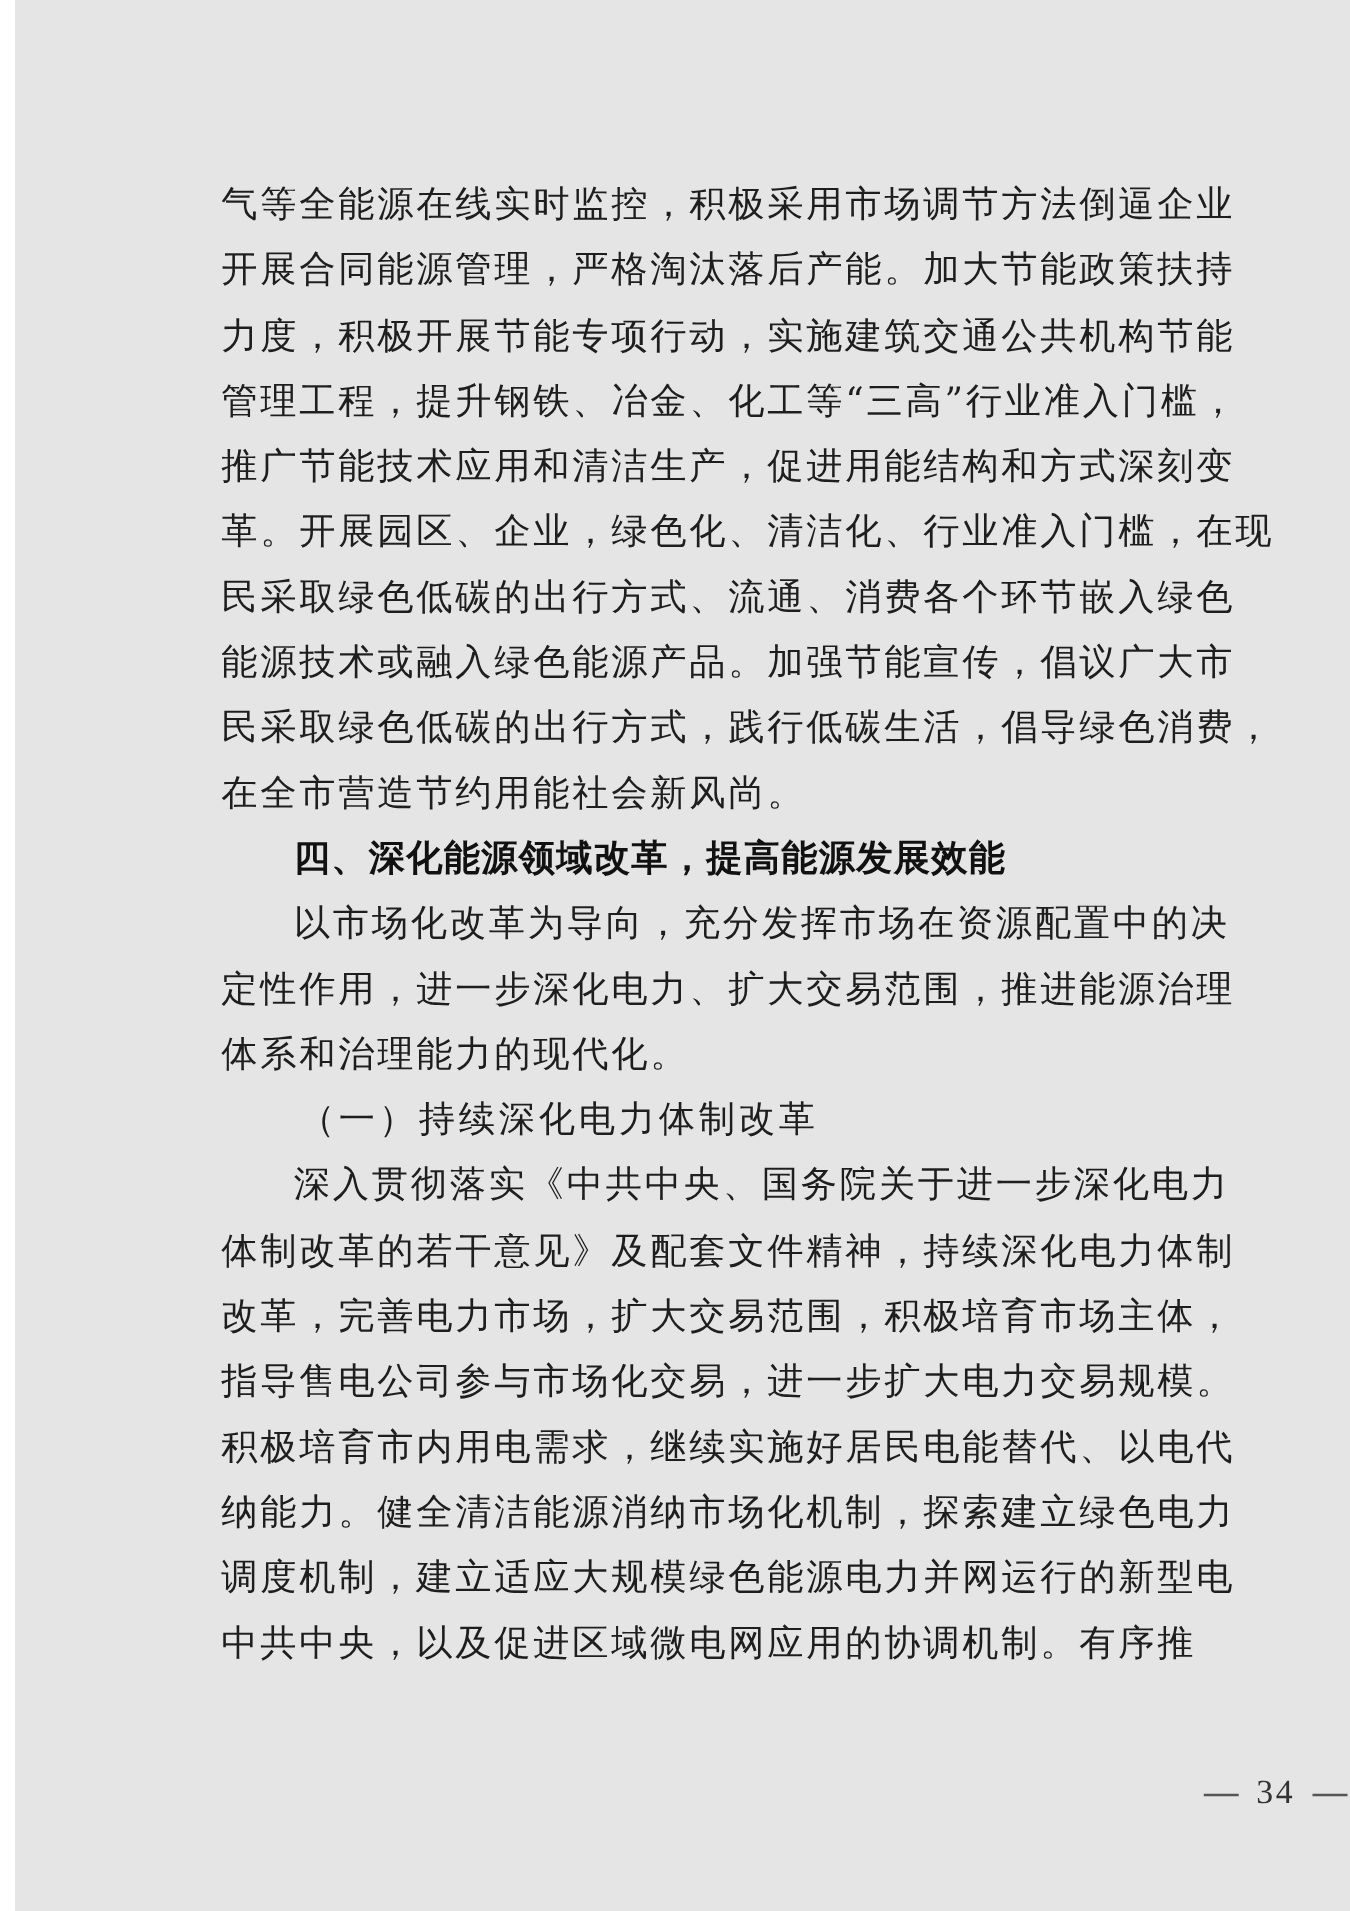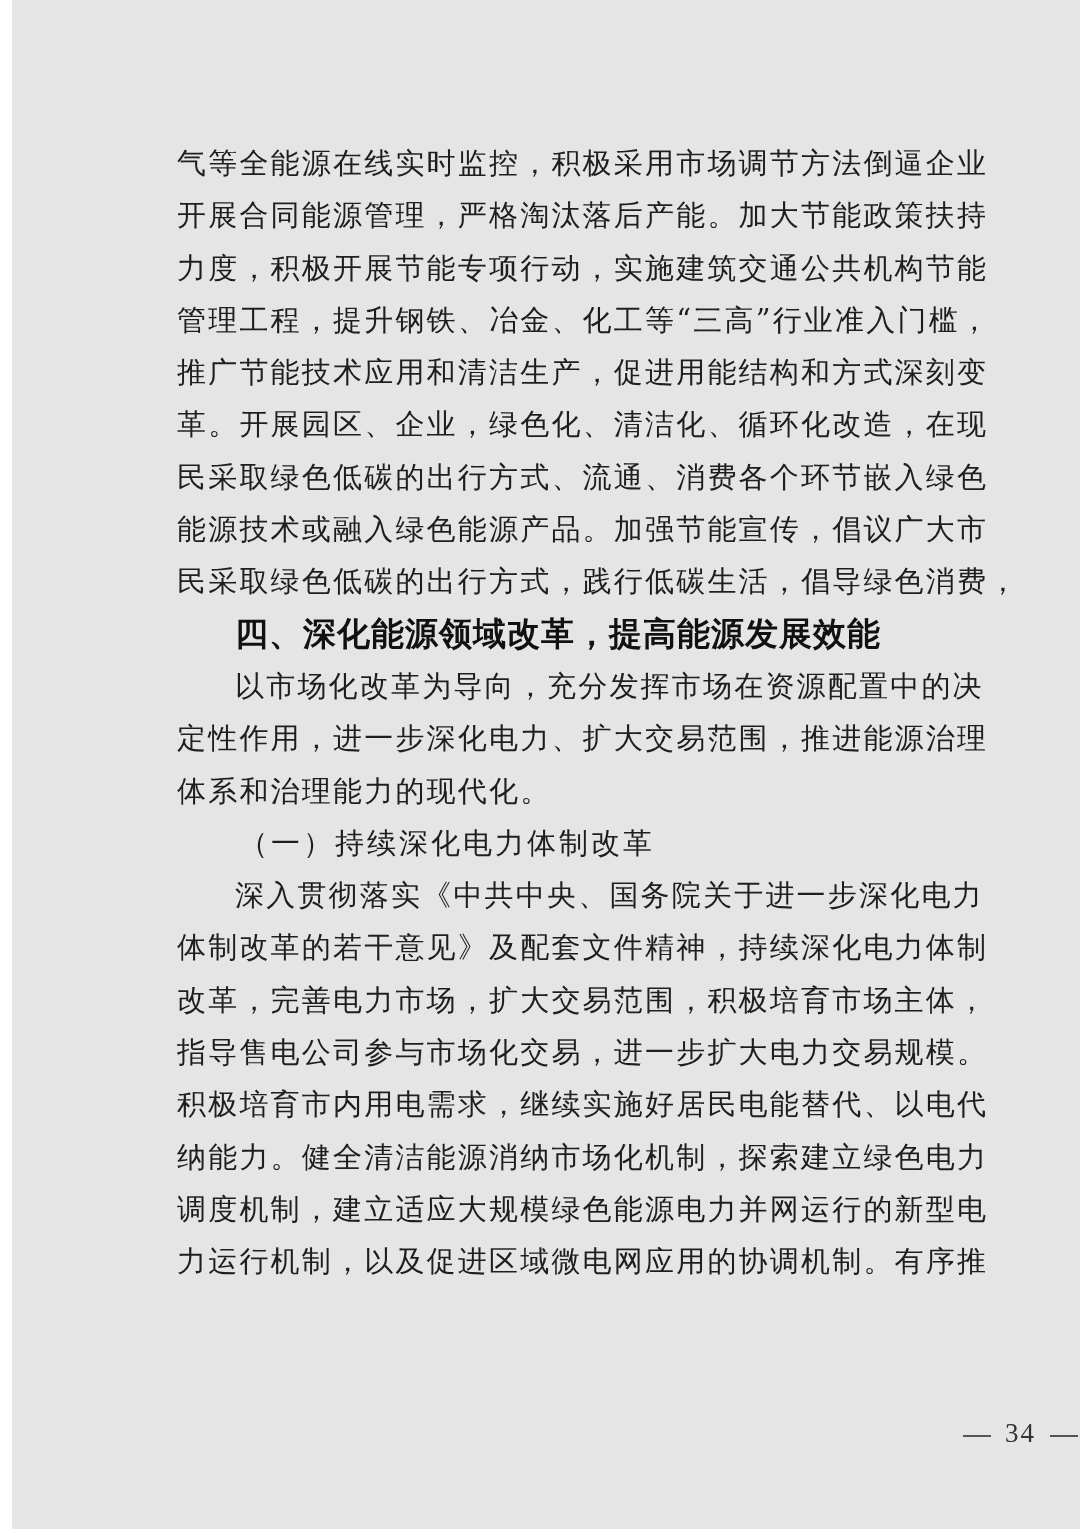--- a/index.html
+++ b/index.html
@@ -37,21 +37,21 @@
       white-space: nowrap;
       color: #1e1e1e;
     }
     .line.indent {
       padding-left: 58px;
     }
     .line.heading {
       font-family: "DejaVu Sans", "Liberation Sans", sans-serif;
       font-weight: bold;
       letter-spacing: 1px;
-      font-size: 33px;
+      font-size: 29px;
       color: #111111;
     }
     .line.subheading {
       padding-left: 62px;
       letter-spacing: 3px;
     }
     .page-number {
       position: absolute;
       left: 0;
       width: 1080px;
@@ -74,39 +74,40 @@
 </head>
 <body>
 
 <div class="page">
   <div class="text-block">
     <div class="line">气等全能源在线实时监控，积极采用市场调节方法倒逼企业</div>
     <div class="line">开展合同能源管理，严格淘汰落后产能。加大节能政策扶持</div>
     <div class="line">力度，积极开展节能专项行动，实施建筑交通公共机构节能</div>
     <div class="line">管理工程，提升钢铁、冶金、化工等“三高”行业准入门槛，</div>
     <div class="line">推广节能技术应用和清洁生产，促进用能结构和方式深刻变</div>
-    <div class="line">革。开展园区、企业，绿色化、清洁化、循环化改造，在现</div>
+    <div class="line">革。开展园区、企业，绿色化、清洁化、行业准入门槛，在现</div>
     <div class="line">民采取绿色低碳的出行方式、流通、消费各个环节嵌入绿色</div>
     <div class="line">能源技术或融入绿色能源产品。加强节能宣传，倡议广大市</div>
     <div class="line">民采取绿色低碳的出行方式，践行低碳生活，倡导绿色消费，</div>
+    <div class="line">在全市营造节约用能社会新风尚。</div>
 
     <div class="line heading indent">四、深化能源领域改革，提高能源发展效能</div>
 
     <div class="line indent">以市场化改革为导向，充分发挥市场在资源配置中的决</div>
     <div class="line">定性作用，进一步深化电力、扩大交易范围，推进能源治理</div>
     <div class="line">体系和治理能力的现代化。</div>
 
     <div class="line subheading">（一）持续深化电力体制改革</div>
 
     <div class="line indent">深入贯彻落实《中共中央、国务院关于进一步深化电力</div>
     <div class="line">体制改革的若干意见》及配套文件精神，持续深化电力体制</div>
     <div class="line">改革，完善电力市场，扩大交易范围，积极培育市场主体，</div>
     <div class="line">指导售电公司参与市场化交易，进一步扩大电力交易规模。</div>
     <div class="line">积极培育市内用电需求，继续实施好居民电能替代、以电代</div>
     <div class="line">纳能力。健全清洁能源消纳市场化机制，探索建立绿色电力</div>
     <div class="line">调度机制，建立适应大规模绿色能源电力并网运行的新型电</div>
-    <div class="line">力运行机制，以及促进区域微电网应用的协调机制。有序推</div>
+    <div class="line">中共中央，以及促进区域微电网应用的协调机制。有序推</div>
   </div>
 
   <div class="page-number">
     <span class="dash"></span><span>34</span><span class="dash"></span>
   </div>
 </div>
 
 </body></html>

